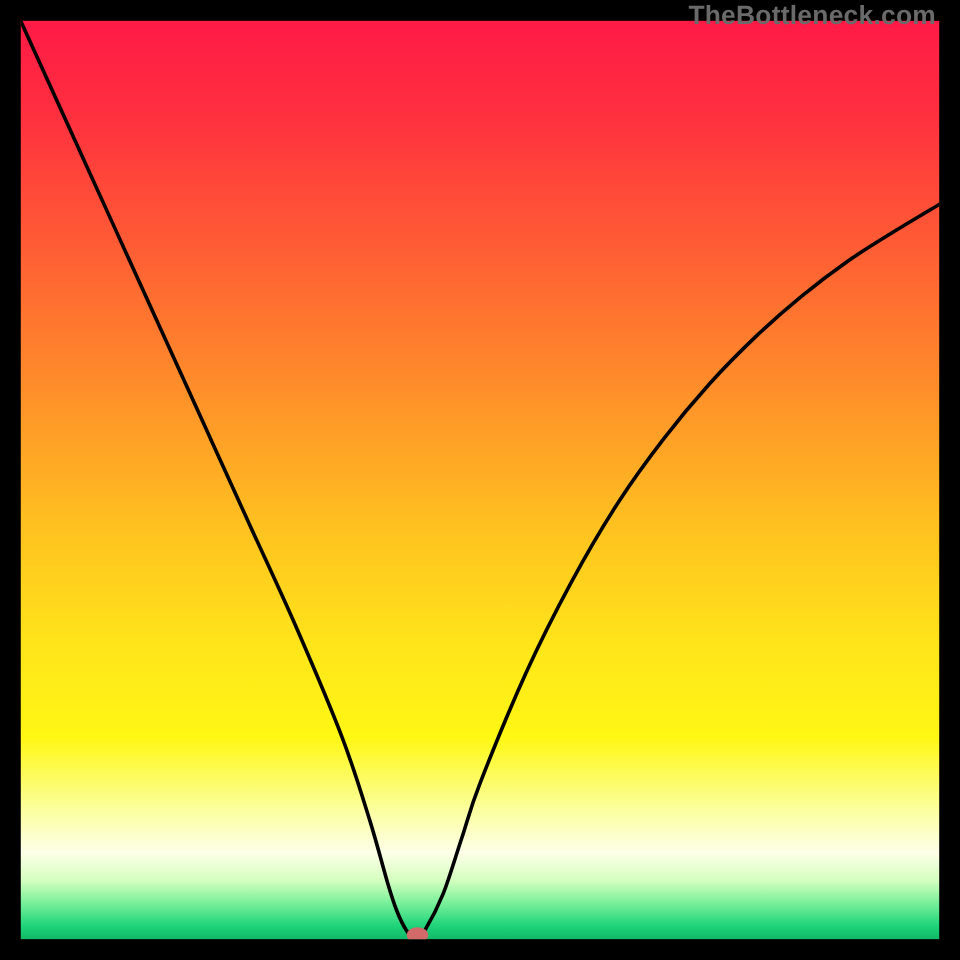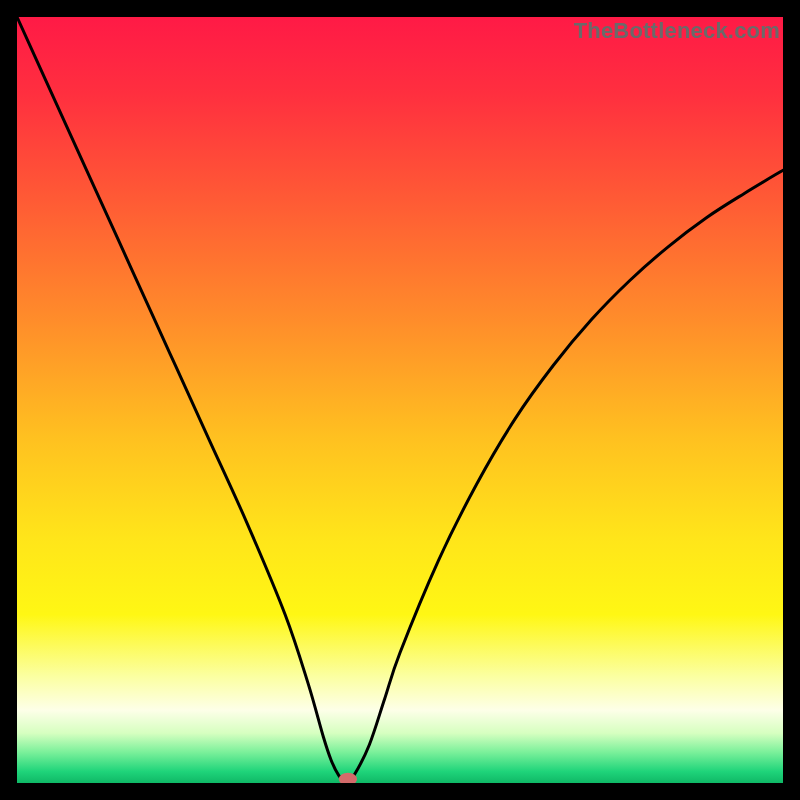--- a/index.html
+++ b/index.html
@@ -24,21 +24,20 @@
   .watermark {
     position: absolute;
     top: 0px;
     right: 20px;
     font-family: Arial, Helvetica, sans-serif;
     font-size: 22px;
     font-weight: bold;
     color: #6a6a6a;
     letter-spacing: 0.2px;
     z-index: 10;
-    margin-top: 18px;
   }
   svg {
     display: block;
   }
 </style>
 </head>
 <body>
 
 <div class="container">
   <div class="watermark">TheBottleneck.com</div>

